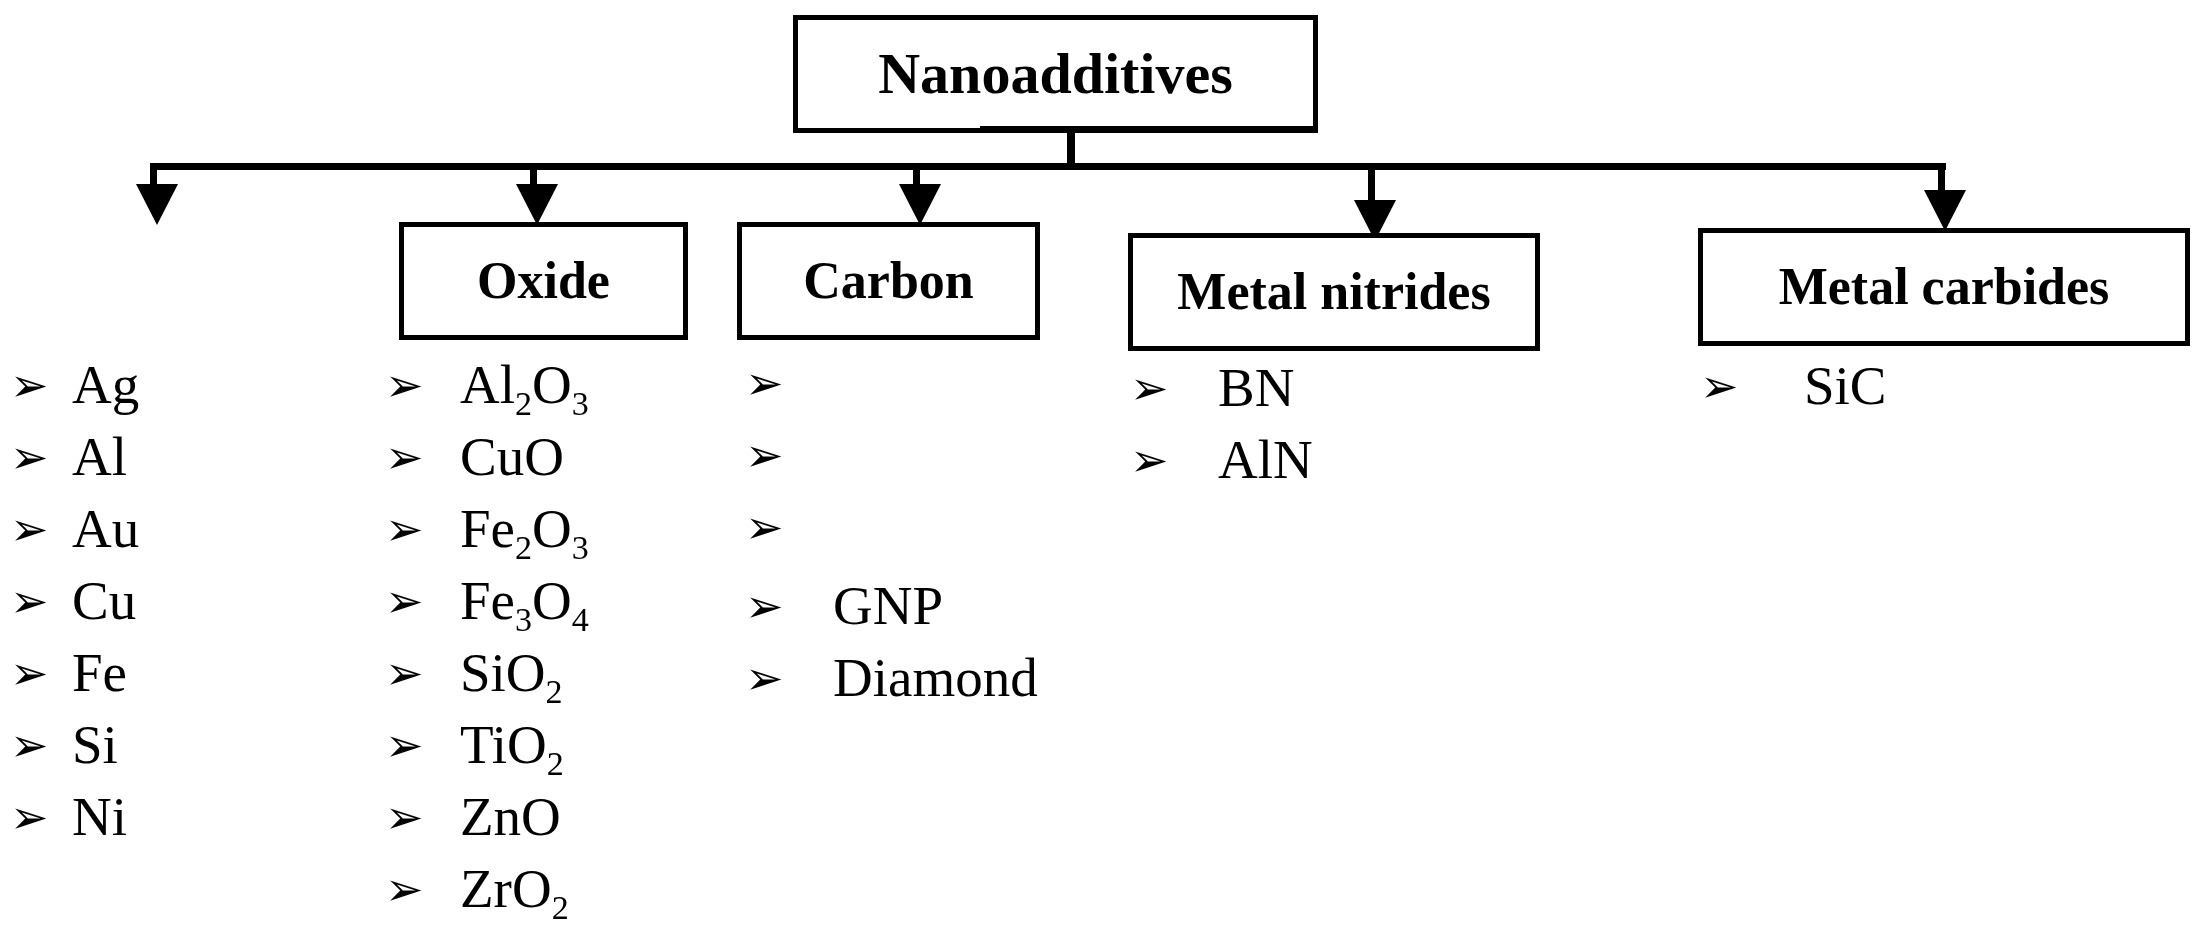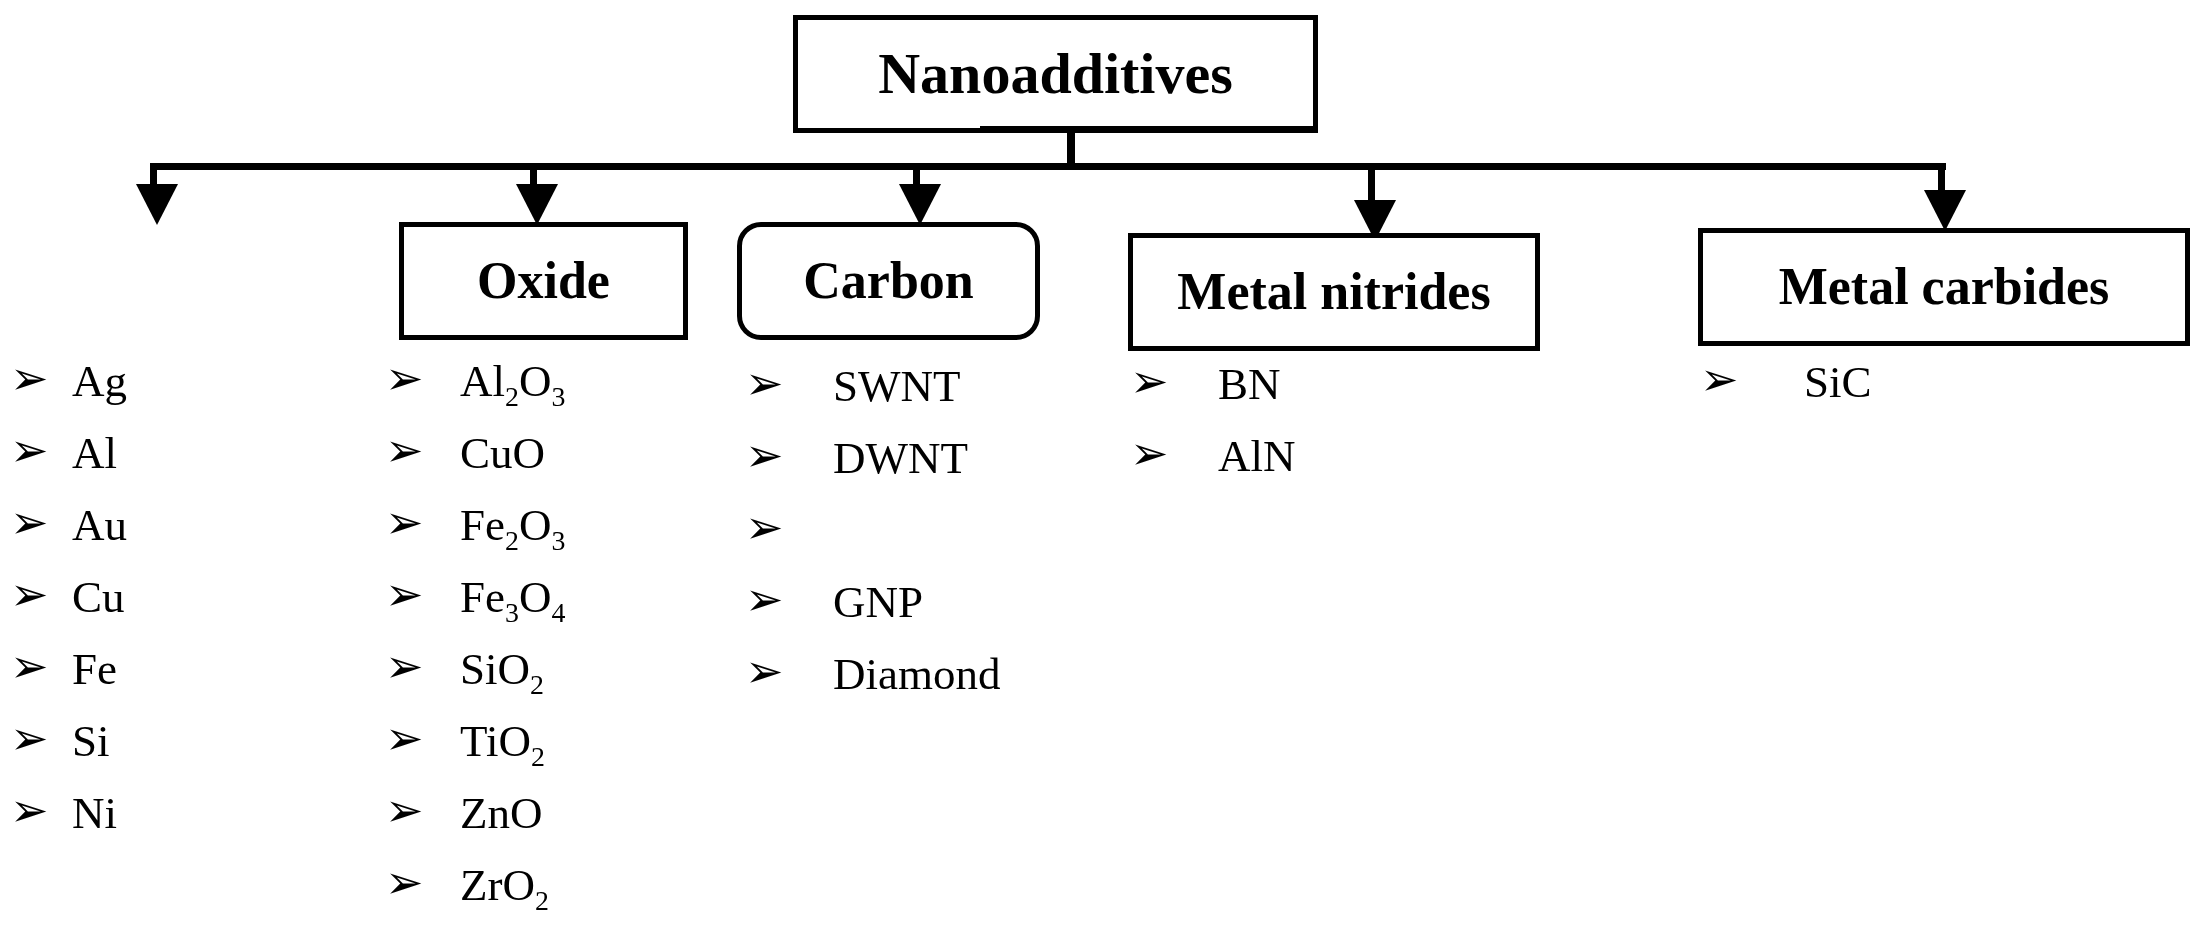--- a/index.html
+++ b/index.html
@@ -27,21 +27,21 @@
     line-height:1;
     white-space:nowrap;
     letter-spacing:0px;
   }
 
   #root-node{ left:793px; top:15px; width:525px; height:118px; }
   #root-node .node-label{ font-size:58px; }
 
   #node-metalic       { left:5px;    top:222px; width:296px; height:118px; }
   #node-oxide         { left:399px;  top:222px; width:289px; height:118px; }
-  #node-carbon        { left:737px;  top:222px; width:303px; height:118px;border-radius:24px; }
+  #node-carbon        { left:737px;  top:222px; width:303px; height:118px; }
   #node-metal-nitrides{ left:1128px; top:233px; width:412px; height:118px; }
   #node-metal-carbides{ left:1698px; top:228px; width:492px; height:118px; }
 
   #node-metalic .node-label,
   #node-oxide .node-label,
   #node-carbon .node-label,
   #node-metal-nitrides .node-label,
   #node-metal-carbides .node-label{ font-size:52px; }
 
   
@@ -87,21 +87,21 @@
     display:inline-block;
     width:62px;
     flex:0 0 62px;
     font-size:46px;
     line-height:1;
     font-family:"DejaVu Sans",sans-serif;
     color:#000;
     transform:translateY(-2px);
   }
   .item-text{
-    font-size:45px;
+    font-size:55px;
     line-height:1;
     white-space:nowrap;
   }
   .item-text sub{
     font-size:0.62em;
     vertical-align:sub;
     line-height:0;
   }
 
   #list-metalic        { left:10px;   top:357px; }
@@ -220,25 +220,23 @@
         <span class="item-text">ZnO</span>
       </div>
       <div class="list-item">
         <span class="bullet">➢</span>
         <span class="item-text">ZrO<sub>2</sub></span>
       </div>
     </div>
   <div class="list" id="list-carbon">
       <div class="list-item">
         <span class="bullet">➢</span>
-        <span class="item-text">SWNT</span>
-      </div>
-      <div class="list-item">
-        <span class="bullet">➢</span>
-        <span class="item-text">DWNT</span>
+      </div>
+      <div class="list-item">
+        <span class="bullet">➢</span>
       </div>
       <div class="list-item">
         <span class="bullet">➢</span>
       </div>
       <div class="list-item">
         <span class="bullet">➢</span>
         <span class="item-text">GNP</span>
       </div>
       <div class="list-item">
         <span class="bullet">➢</span>

